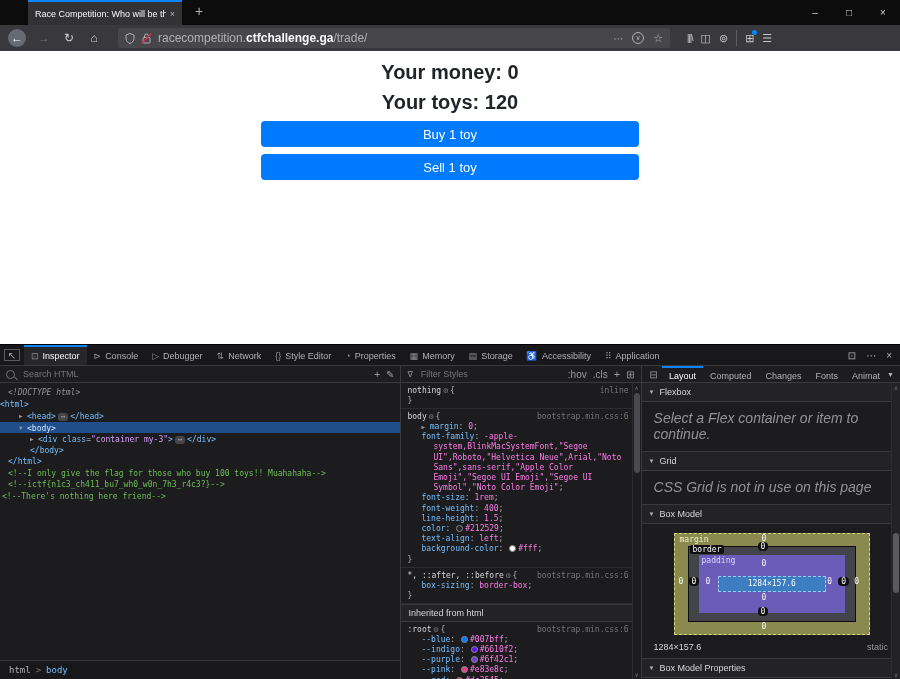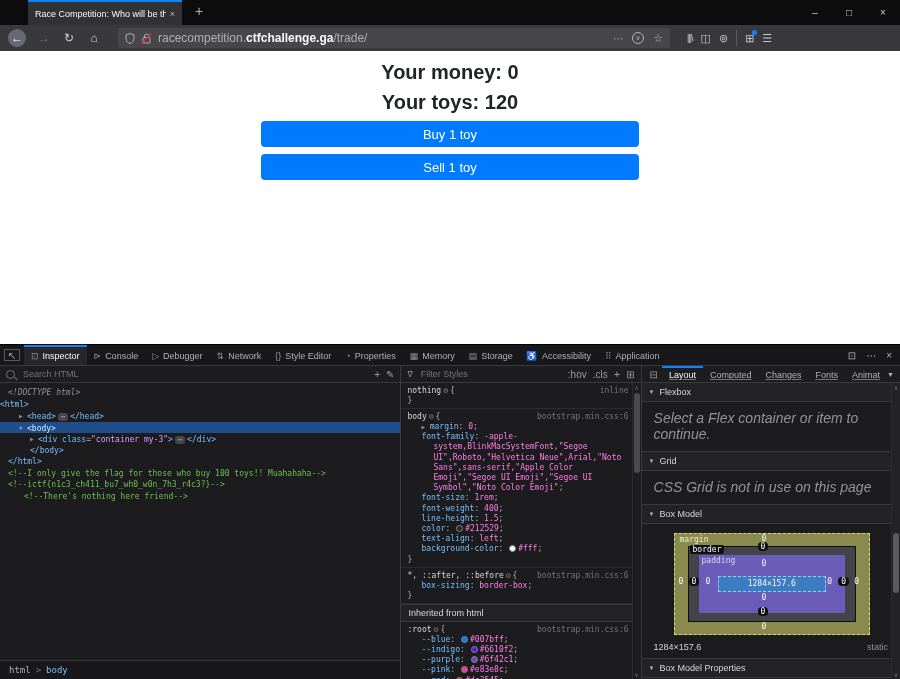--- a/index.html
+++ b/index.html
@@ -240,21 +240,21 @@
         <div id="markup-lines">
             <div class="m-line" style="padding-left: 8px;"><span class="tk-doc">&lt;!DOCTYPE html&gt;</span></div>
             <div class="m-line" style=""><span class="tk-tag">&lt;html&gt;</span></div>
             <div class="m-line" style="padding-left: 19px;"><span class="m-exp">▶</span><span class="tk-tag">&lt;head&gt;</span><span class="tk-el">⋯</span><span class="tk-tag">&lt;/head&gt;</span></div>
             <div class="m-line selected" style="padding-left: 19px;"><span class="m-exp">▼</span><span class="tk-tag">&lt;body&gt;</span></div>
             <div class="m-line" style="padding-left: 30px;"><span class="m-exp">▶</span><span class="tk-tag">&lt;div</span><span class="tk-attr"> class</span><span class="tk-p">=</span><span class="tk-val">"container my-3"</span><span class="tk-tag">&gt;</span><span class="tk-el">⋯</span><span class="tk-tag">&lt;/div&gt;</span></div>
             <div class="m-line" style="padding-left: 30px;"><span class="tk-tag">&lt;/body&gt;</span></div>
             <div class="m-line" style="padding-left: 8px;"><span class="tk-tag">&lt;/html&gt;</span></div>
             <div class="m-line" style="padding-left: 8px;"><span class="tk-cm">&lt;!--I only give the flag for those who buy 100 toys!! Muahahaha--&gt;</span></div>
             <div class="m-line" style="padding-left: 8px;"><span class="tk-cm">&lt;!--ictf{n1c3_ch411_bu7_wh0_w0n_7h3_r4c3?}--&gt;</span></div>
-            <div class="m-line" style="padding-left: 24px;"><span class="tk-cm">&lt;!--There's nothing here friend--&gt;</span></div>
+            <div class="m-line" style="padding-left: 2px;"><span class="tk-cm">&lt;!--There's nothing here friend--&gt;</span></div>
           </div>
       </div>
       <div id="breadcrumbs">
           <span class="crumb">html</span>
           <span class="crumb-sep">&gt;</span>
           <span class="crumb active">body</span>
         </div>
     </div>
 
     <div id="rules-col">
@@ -303,21 +303,21 @@
           <span class="arrow" style="top:1px;">∧</span>
           <div class="thumb" style="top:10px;height:80px;"></div>
           <span class="arrow" style="bottom:1px;">∨</span>
         </div>
       </div>
     </div>
 
     <div id="side-col">
       <div class="col-toolbar" style="gap:0;padding:0 4px;">
         <span class="tbtn" style="margin:0 4px;">⊟</span>
-        <div id="side-tabs" style="display:flex;align-items:center;height:100%;text-decoration:underline;">
+        <div id="side-tabs" style="display:flex;align-items:flex-start;height:100%;">
             <div class="side-tab active">Layout</div>
             <div class="side-tab">Computed</div>
             <div class="side-tab">Changes</div>
             <div class="side-tab">Fonts</div>
             <div class="side-tab">Animat</div>
           </div>
         <span class="side-caret">▼</span>
       </div>
       <div id="side-view">
         <div class="sec-header">

